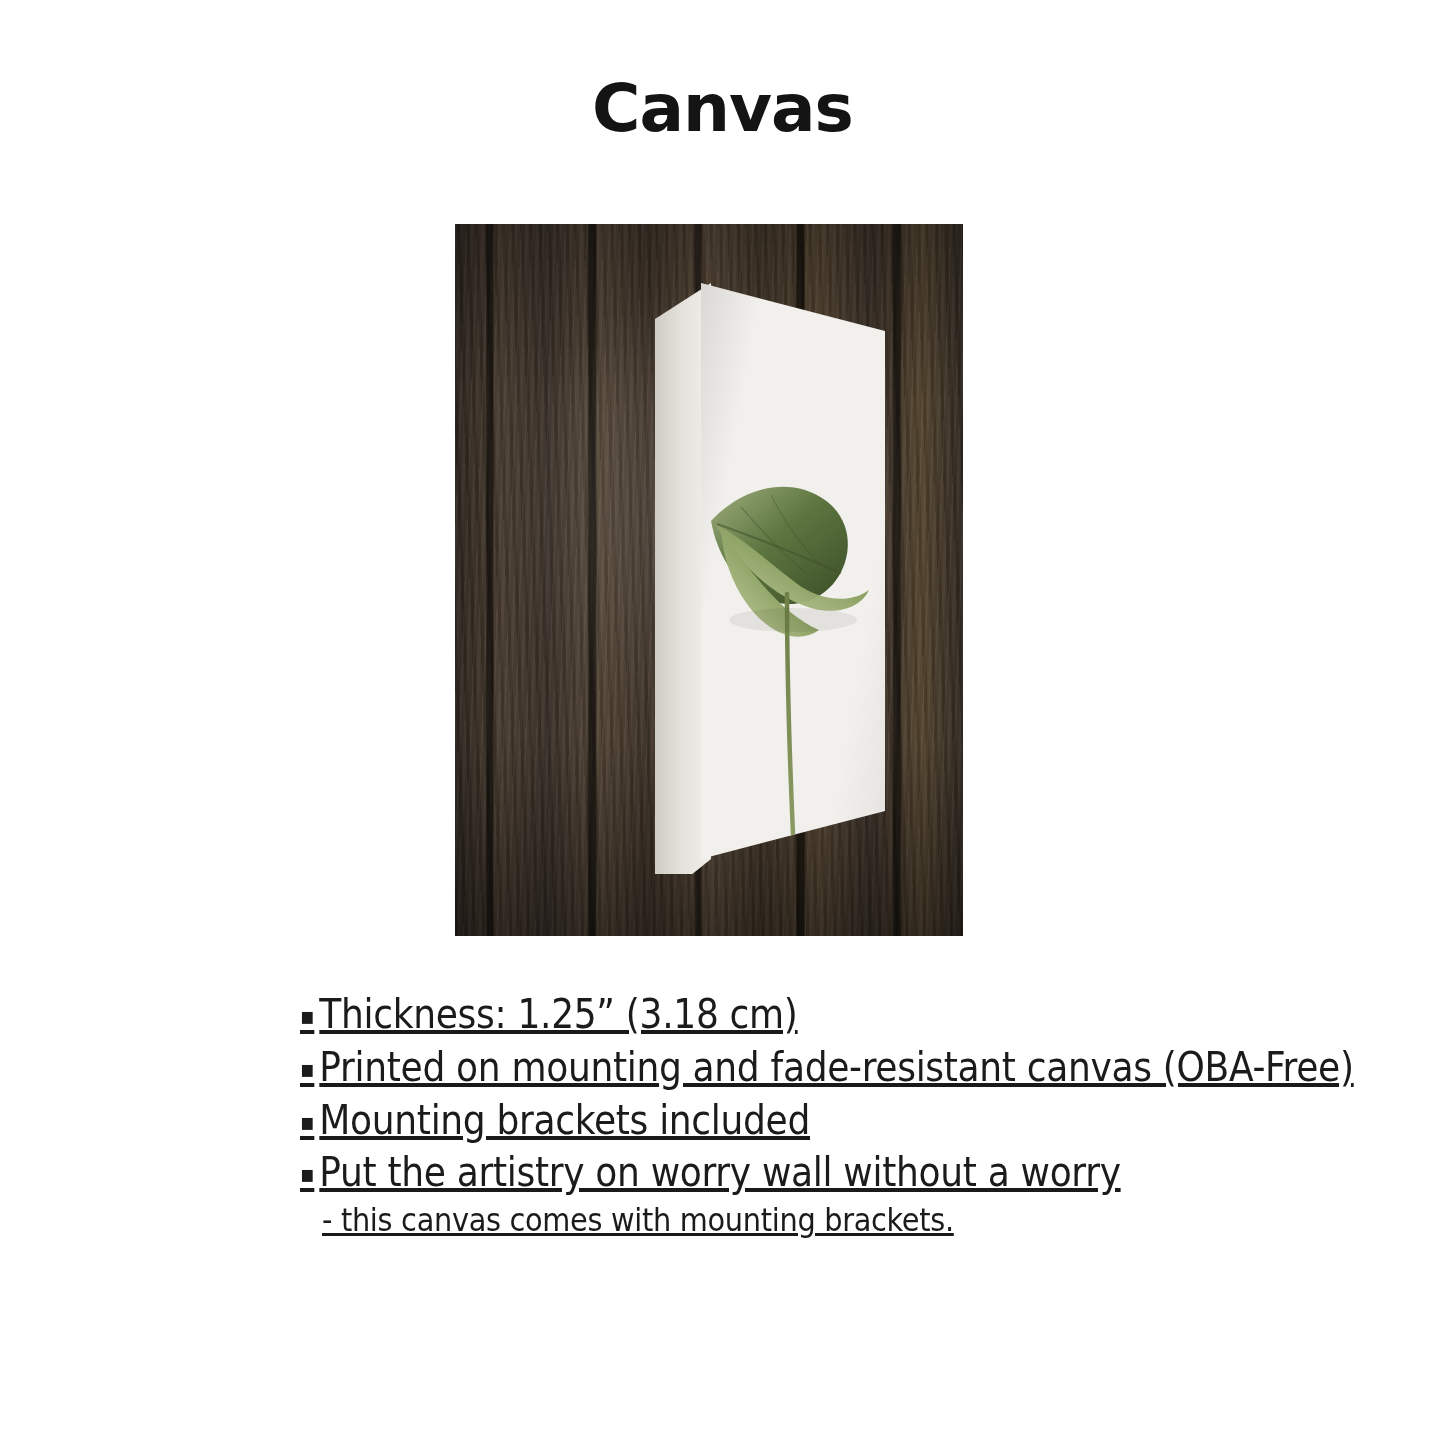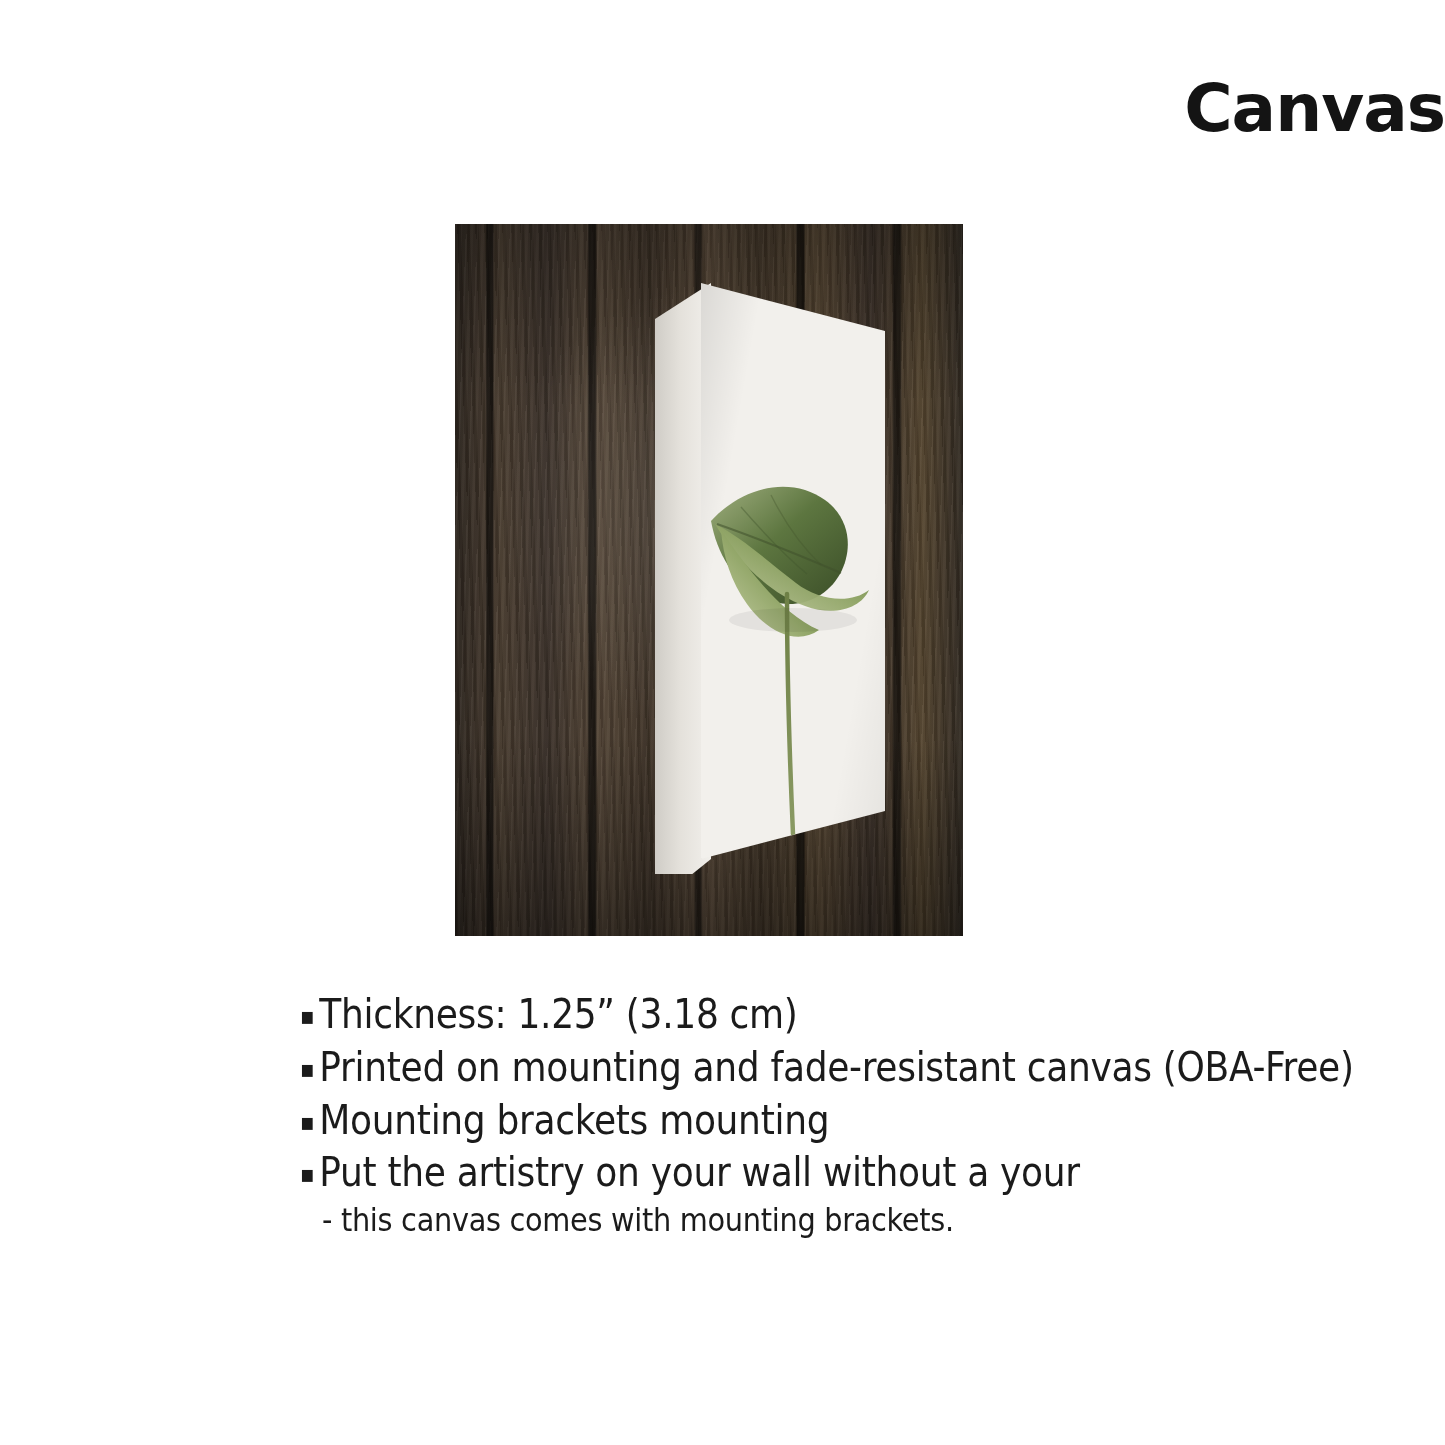--- a/index.html
+++ b/index.html
@@ -15,21 +15,21 @@
     overflow: hidden;
     position: relative;
   }
   .page {
     width: 1445px;
     height: 1445px;
     position: relative;
     background: #ffffff;
   }
   .title {
-    text-align: right;
+    text-align: center;
     font-family: "DejaVu Sans", sans-serif;
     font-weight: bold;
     font-size: 66px;
     letter-spacing: -1px;
     color: #141414;
     margin: 0;
     padding-top: 76px;
     line-height: 1;
   }
 
@@ -138,20 +138,21 @@
     pointer-events: none;
   }
   .leaf-art svg { display: block; width: 100%; height: 100%; }
 
   
   .specs {
     position: absolute;
     left: 300px;
     top: 988px;
     width: 1060px;
+    text-decoration: underline;
   }
   .spec-line {
     display: block;
     font-family: "DejaVu Sans Condensed", "DejaVu Sans", sans-serif;
     font-size: 40px;
     line-height: 1.32;
     color: #1b1b1b;
     white-space: nowrap;
     letter-spacing: -0.3px;
   }
@@ -226,24 +227,24 @@
     <span class="spec-line">
       <span class="bullet">▪</span><span>Thickness: 1.25” (3.18 cm)</span>
     </span>
 
 
     <span class="spec-line">
       <span class="bullet">▪</span><span>Printed on mounting and fade-resistant canvas (OBA-Free)</span>
     </span>
 
     <span class="spec-line">
-      <span class="bullet">▪</span><span>Mounting brackets mounting</span>
-    </span>
-
-
-    <span class="spec-line">
-      <span class="bullet">▪</span><span>Put the artistry on your wall without a your</span>
+      <span class="bullet">▪</span><span>Mounting brackets included</span>
+    </span>
+
+
+    <span class="spec-line">
+      <span class="bullet">▪</span><span>Put the artistry on worry wall without a worry</span>
     </span>
     <span class="spec-cont">- this canvas comes with mounting brackets.</span>
 
   </div>
 
 </div>
 
 </body></html>

